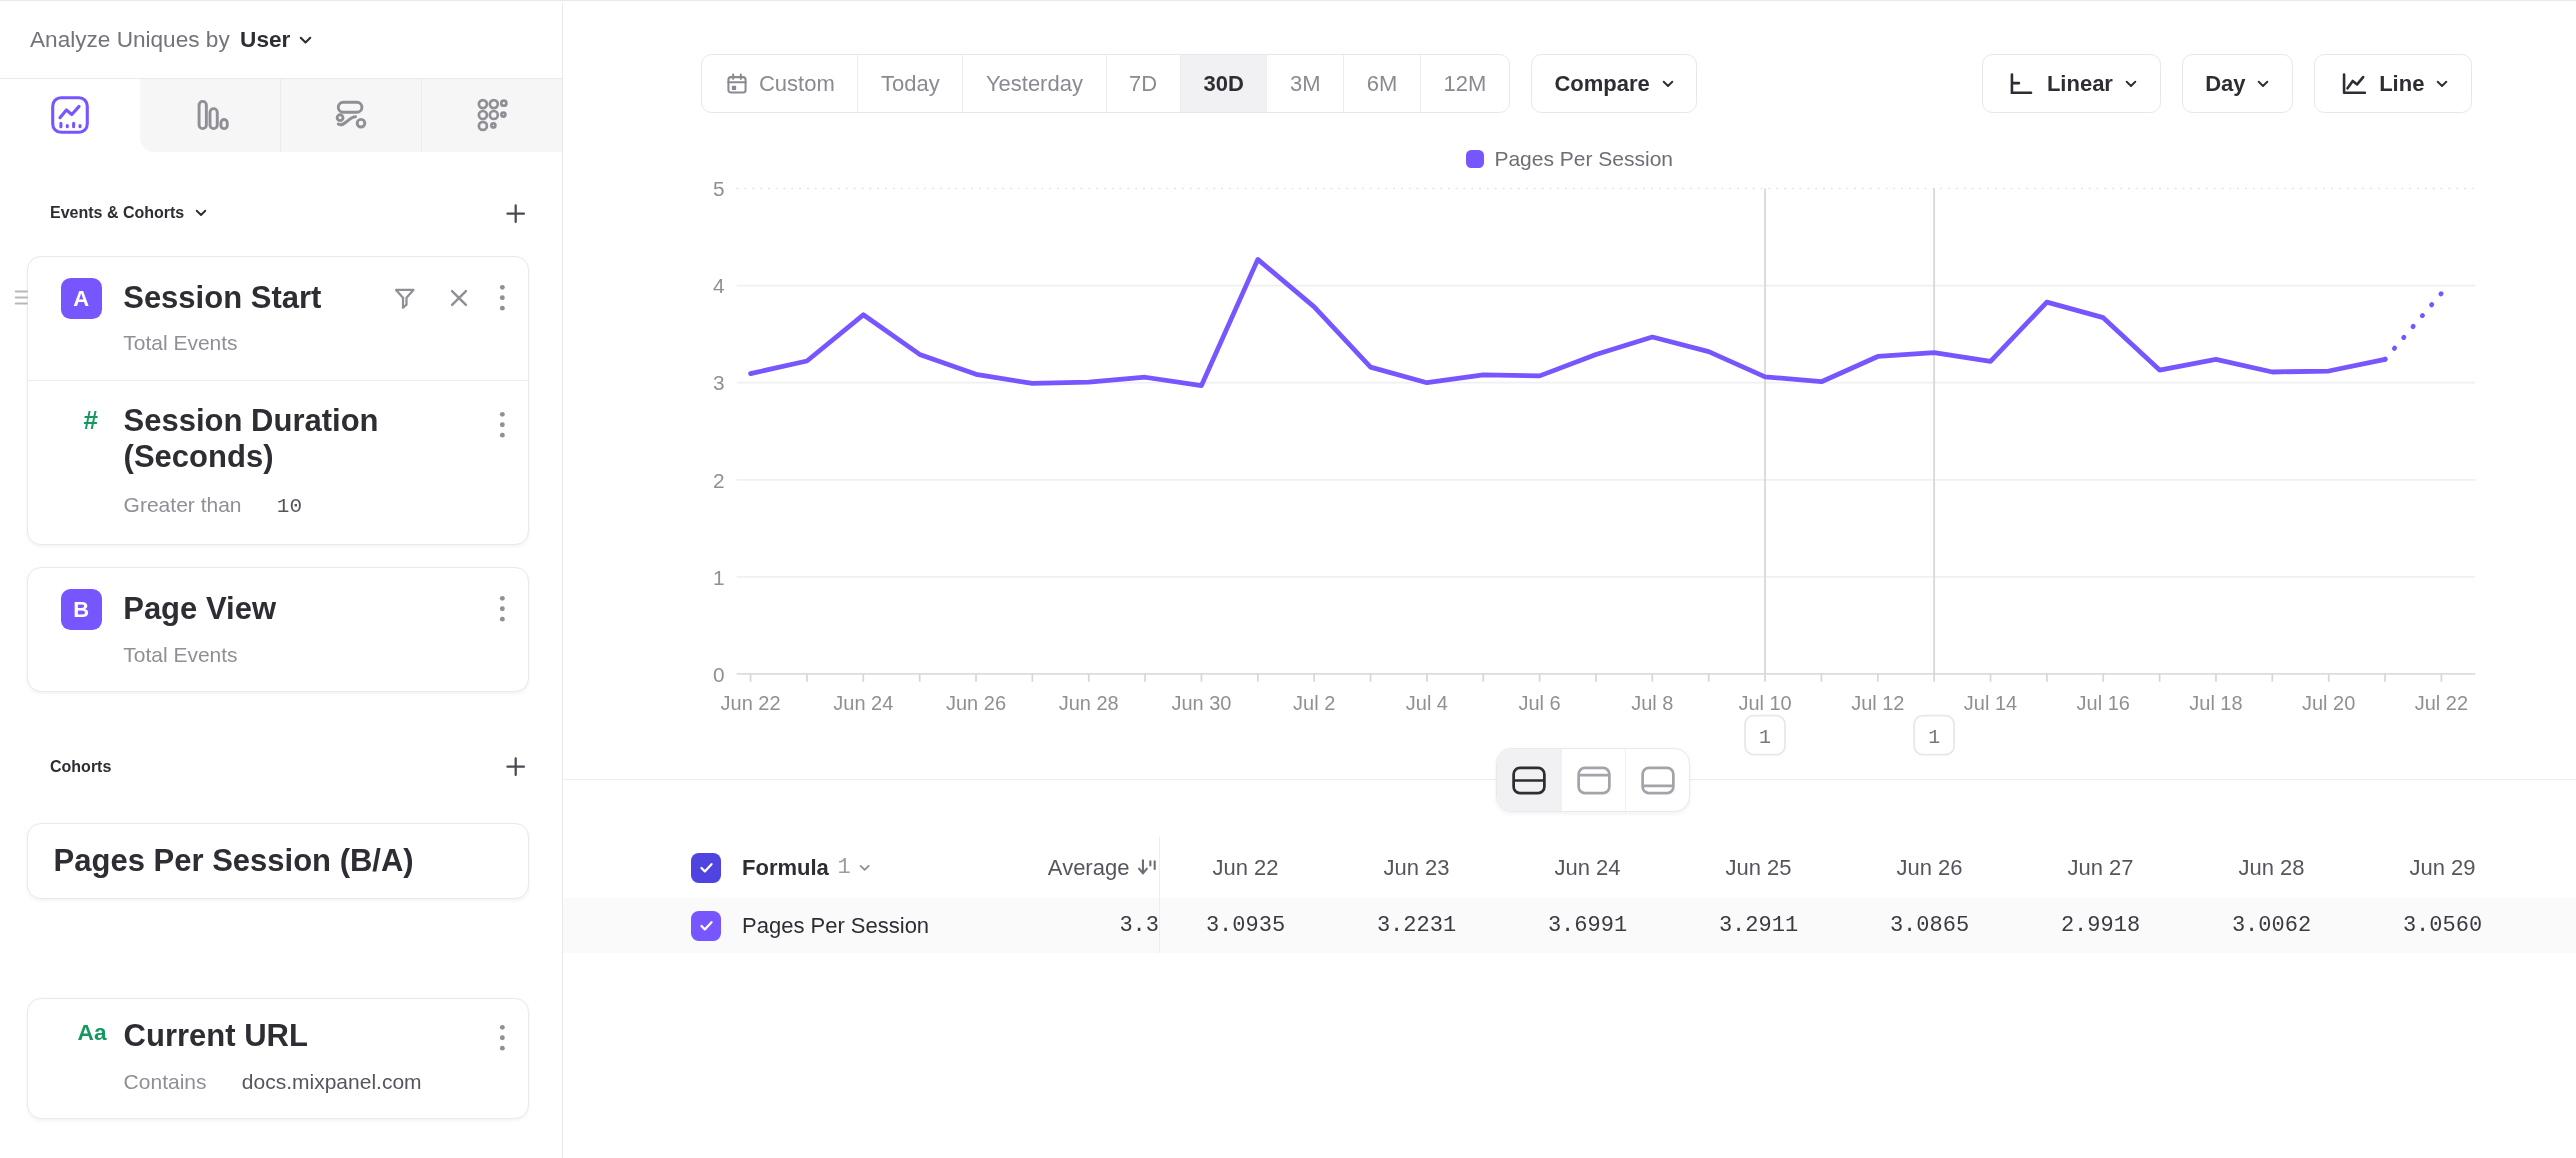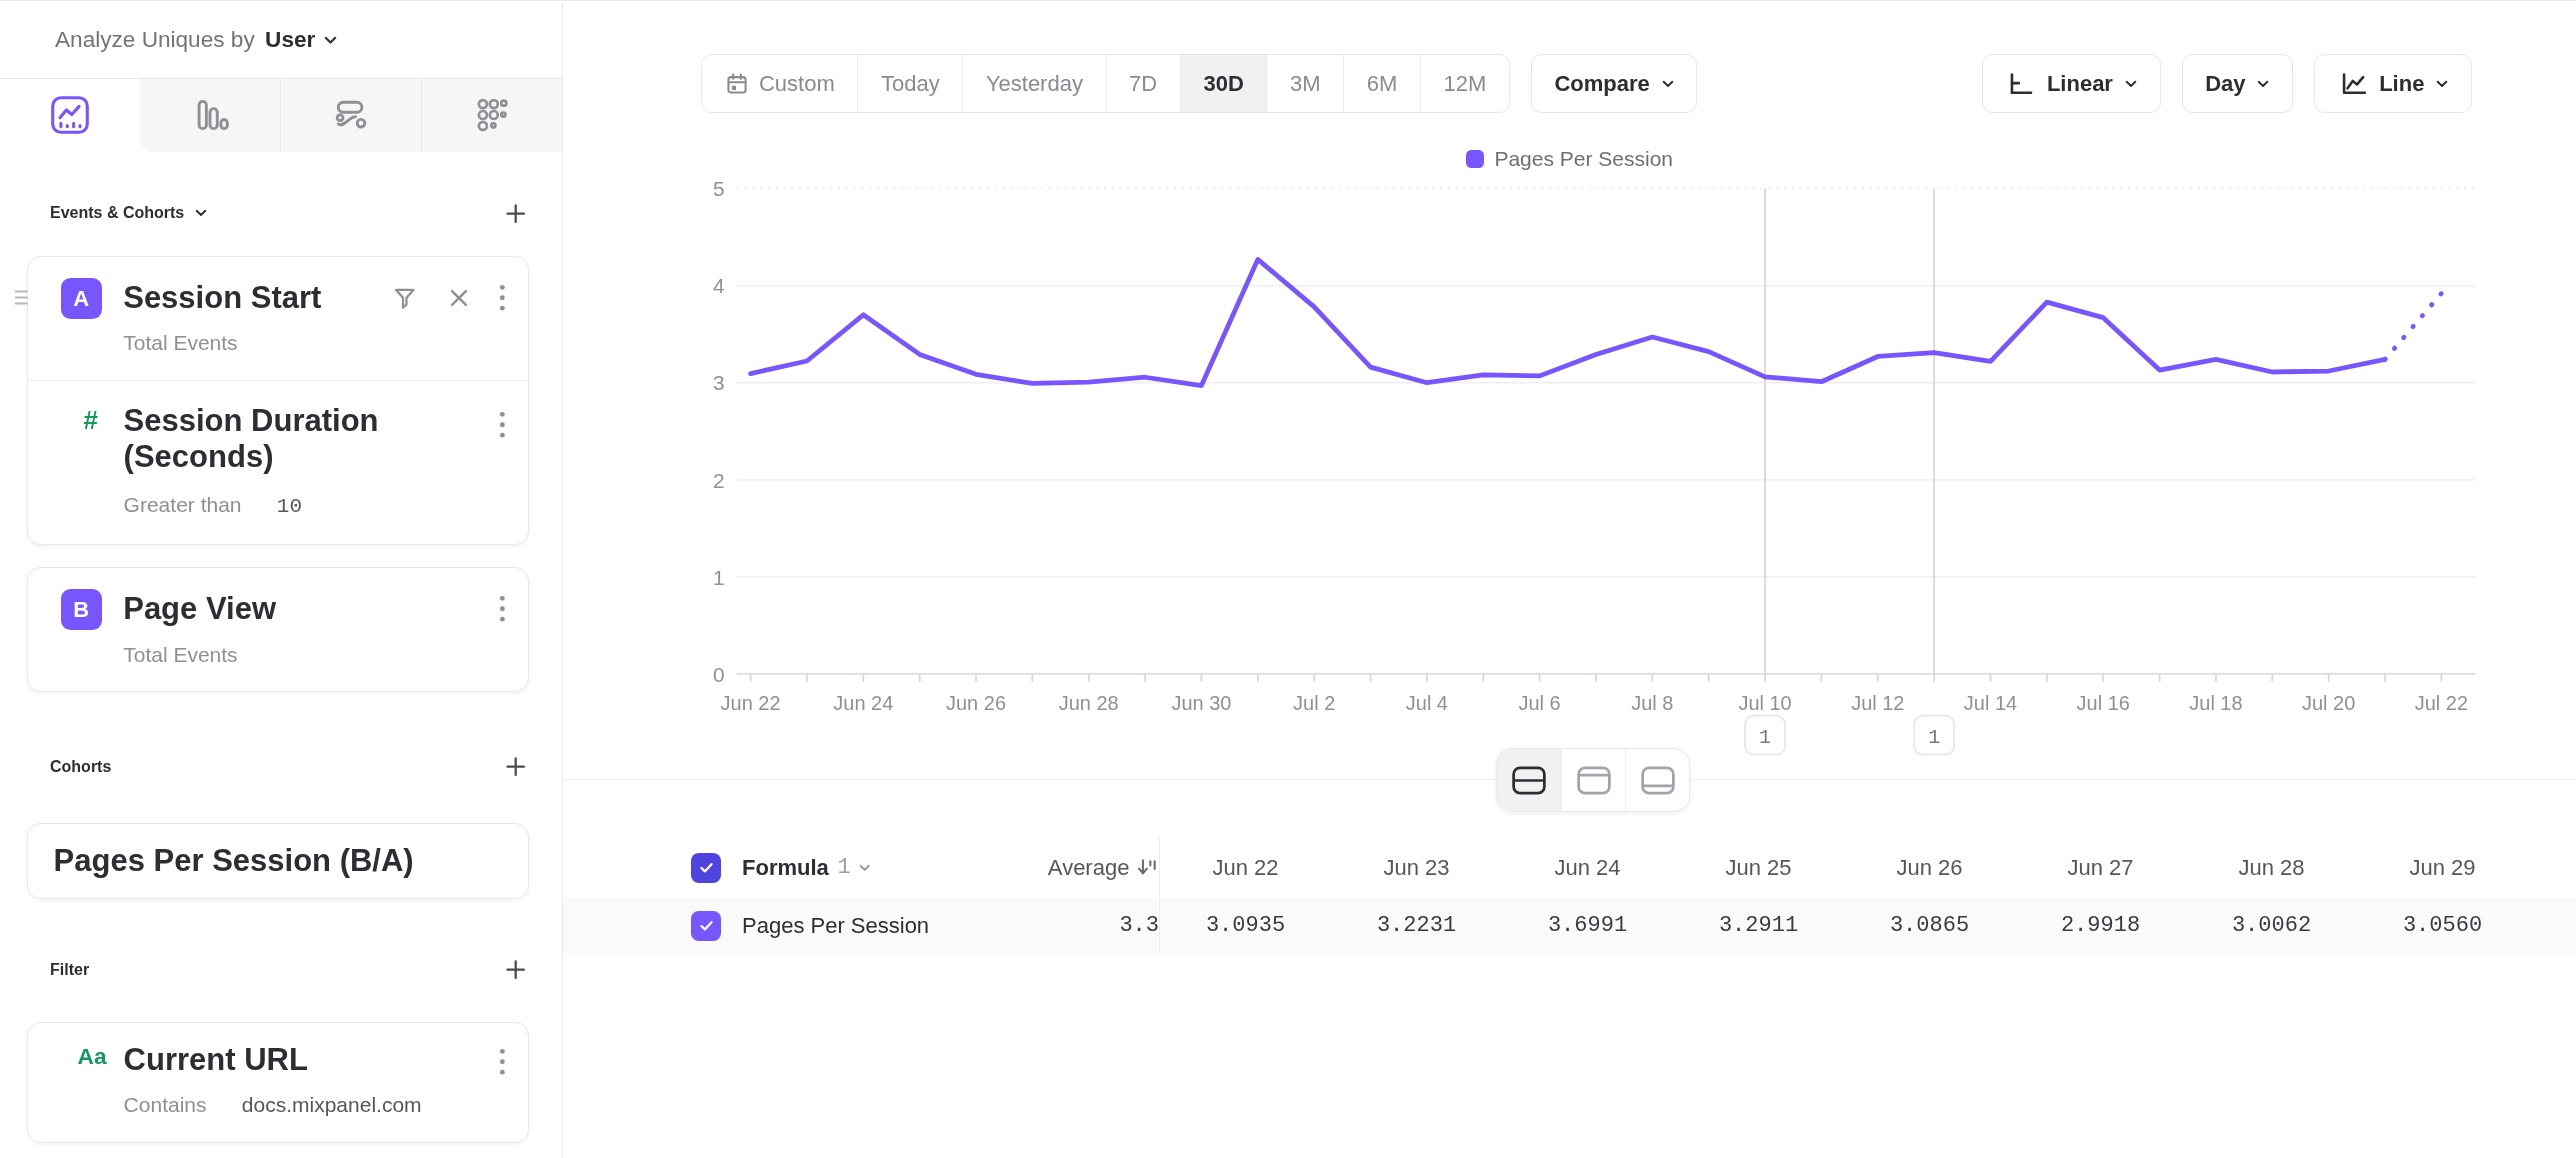--- a/index.html
+++ b/index.html
@@ -4,21 +4,21 @@
 <style>
   * { margin:0; padding:0; box-sizing:border-box; }
   html,body { width:2576px; height:1159px; overflow:hidden; background:#fff;
     font-family:"Liberation Sans","DejaVu Sans",sans-serif; color:#2d2d33; }
   .mono { font-family:"Liberation Mono","DejaVu Sans Mono",monospace; }
   #app { position:absolute; inset:0; border-top:1.7px solid #e9e9ec; }
 
   
   #sidebar { position:absolute; left:0; top:1.7px; width:563px; height:1157px;
     border-right:1.7px solid #e9e9ec; background:#fff; }
-  .sb-header { height:76px; display:flex; align-items:center; padding-left:55px;
+  .sb-header { height:76px; display:flex; align-items:center; padding-left:30px;
     border-bottom:1.7px solid #e9e9ec; font-size:22.6px; color:#73737b; }
   .sb-header b { color:#2d2d33; font-weight:700; margin-left:10.4px; }
   .sb-header .chev { margin-left:8.7px; }
   .tabs { display:flex; height:73px; }
   .tab { flex:1 1 0; display:flex; align-items:center; justify-content:center; cursor:pointer; }
   .tab.inactive { background:#f6f6f7; border-left:1.7px solid #ebebee; }
   .tab.first-inactive { border-left:none; border-bottom-left-radius:14px; }
   .sb-content { padding:0 35px 0 50px; }
   .sec-head { display:flex; align-items:center; justify-content:space-between; }
   .sec-title { font-size:16px; font-weight:700; color:#2d2d33; display:flex; align-items:center; gap:10.4px; }
@@ -249,30 +249,20 @@
             </svg>
         </span>
       </div>
       <div class="spacer" style="height:45px"></div>
 
       <div class="card" style="padding:19px 26px;">
         <div class="card-title" style="padding-left:0;">Pages Per Session (B/A)</div>
       </div>
 
       <div class="spacer" style="height:59px"></div>
-      <div class="sec-head">
-        <div class="sec-title">
-          <span>Filter</span>
-        </div>
-        <span>
-          <svg width="23.4" height="23.4" viewBox="0 0 27 27">
-              <path d="M13.5,4v19 M4,13.5h19" stroke="#4a4a52" stroke-width="2.6" stroke-linecap="round"></path>
-            </svg>
-        </span>
-      </div>
       <div class="spacer" style="height:40px"></div>
 
       <div class="card">
         <div class="card-row" style="padding-left:96px; padding-top:19px;">
           <span class="green-ic" style="position:absolute;left:50px;top:21px;font-size:22.6px;">Aa</span>
           <div class="card-title" style="padding-left:0;">Current URL</div>
           <div class="row-icons" style="top:24px;">
             <span>
               <svg width="8.7" height="29.5" viewBox="0 0 10 34">
                   <circle cx="5" cy="5" r="2.8" fill="#8f8f96"></circle>

